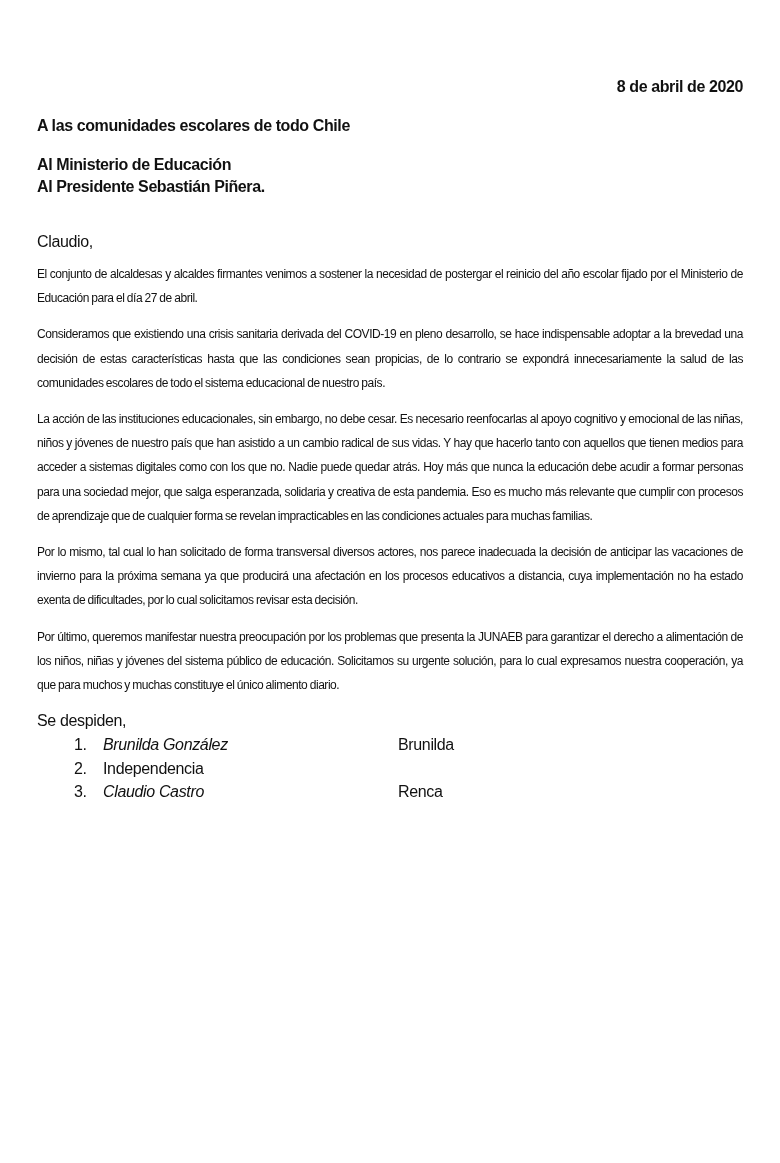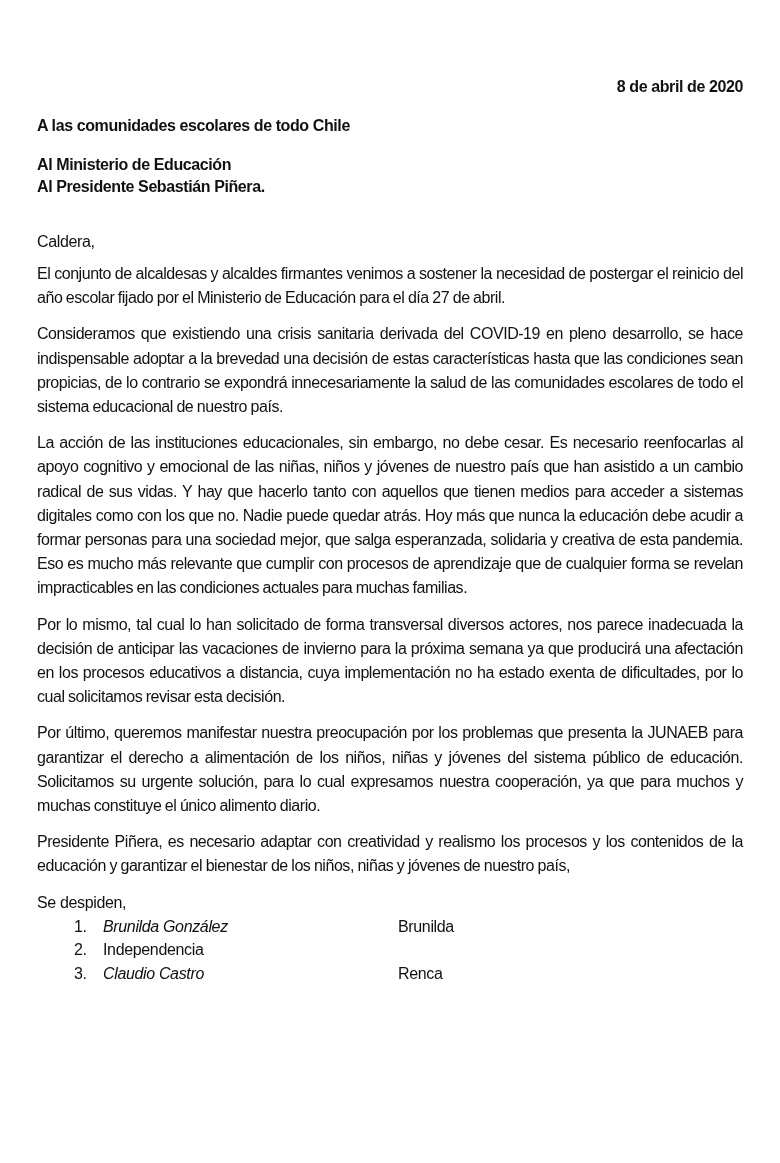--- a/index.html
+++ b/index.html
@@ -15,47 +15,46 @@
   }
   .addr {
     position: absolute; left: 0; font-weight: bold; font-size: 16px; letter-spacing: -0.4px;
   }
   .a1 { top: 117px; text-align: center; }
   .a2 { top: 156px; }
   .a3 { top: 178px; text-align: right; }
   .greeting { position: absolute; left: 0; top: 233px; font-size: 16px; letter-spacing: -0.35px; }
   .body { position: absolute; left: 0; top: 262px; width: 706px; }
   .para {
-    margin: 0 0 12px 0; font-size: 16px; line-height: 24.2px;
+    margin: 0 0 12px 0; font-size: 12px; line-height: 24.2px;
     text-align: justify; letter-spacing: -0.45px; word-spacing: -0.5px;
   }
   .closing { margin: 0 0 0 0; font-size: 16px; line-height: 24px; letter-spacing: -0.35px; }
   .signers { list-style: none; margin: 0; padding: 0; }
   .signer { display: flex; font-size: 16px; line-height: 23.5px; letter-spacing: -0.35px; }
   .num { width: 29px; padding-left: 37px; }
   .name { width: 295px; font-style: italic; }
   .commune { }
 </style>
 </head>
 <body>
 
 <div class="page">
   <div class="date">8 de abril de 2020</div>
   <div class="addr a1">A las comunidades escolares de todo Chile</div>
   <div class="addr a2">Al Ministerio de Educación</div>
   <div class="addr a3">Al Presidente Sebastián Piñera.</div>
-  <div class="greeting">Caldera,</div>
+  <div class="greeting">Claudio,</div>
 
   <div class="body">
     <p class="para">El conjunto de alcaldesas y alcaldes firmantes venimos a sostener la necesidad de postergar el reinicio del año escolar fijado por el Ministerio de Educación para el día 27 de abril.</p>
     <p class="para">Consideramos que existiendo una crisis sanitaria derivada del COVID-19 en pleno desarrollo, se hace indispensable adoptar a la brevedad una decisión de estas características hasta que las condiciones sean propicias, de lo contrario se expondrá innecesariamente la salud de las comunidades escolares de todo el sistema educacional de nuestro país.</p>
     <p class="para">La acción de las instituciones educacionales, sin embargo, no debe cesar. Es necesario reenfocarlas al apoyo cognitivo y emocional de las niñas, niños y jóvenes de nuestro país que han asistido a un cambio radical de sus vidas. Y hay que hacerlo tanto con aquellos que tienen medios para acceder a sistemas digitales como con los que no. Nadie puede quedar atrás. Hoy más que nunca la educación debe acudir a formar personas para una sociedad mejor, que salga esperanzada, solidaria y creativa de esta pandemia. Eso es mucho más relevante que cumplir con procesos de aprendizaje que de cualquier forma se revelan impracticables en las condiciones actuales para muchas familias.</p>
     <p class="para">Por lo mismo, tal cual lo han solicitado de forma transversal diversos actores, nos parece inadecuada la decisión de anticipar las vacaciones de invierno para la próxima semana ya que producirá una afectación en los procesos educativos a distancia, cuya implementación no ha estado exenta de dificultades, por lo cual solicitamos revisar esta decisión.</p>
     <p class="para">Por último, queremos manifestar nuestra preocupación por los problemas que presenta la JUNAEB para garantizar el derecho a alimentación de los niños, niñas y jóvenes del sistema público de educación. Solicitamos su urgente solución, para lo cual expresamos nuestra cooperación, ya que para muchos y muchas constituye el único alimento diario.</p>
-    <p class="para">Presidente Piñera, es necesario adaptar con creatividad y realismo los procesos y los contenidos de la educación y garantizar el bienestar de los niños, niñas y jóvenes de nuestro país,</p>
     <p class="closing">Se despiden,</p>
 
     <ol class="signers">
       <li class="signer">
         <span class="num">1.</span>
         <span class="name">Brunilda González</span>
         <span class="commune">Brunilda</span>
       </li>
       <li class="signer">
         <span class="num">2.</span>

